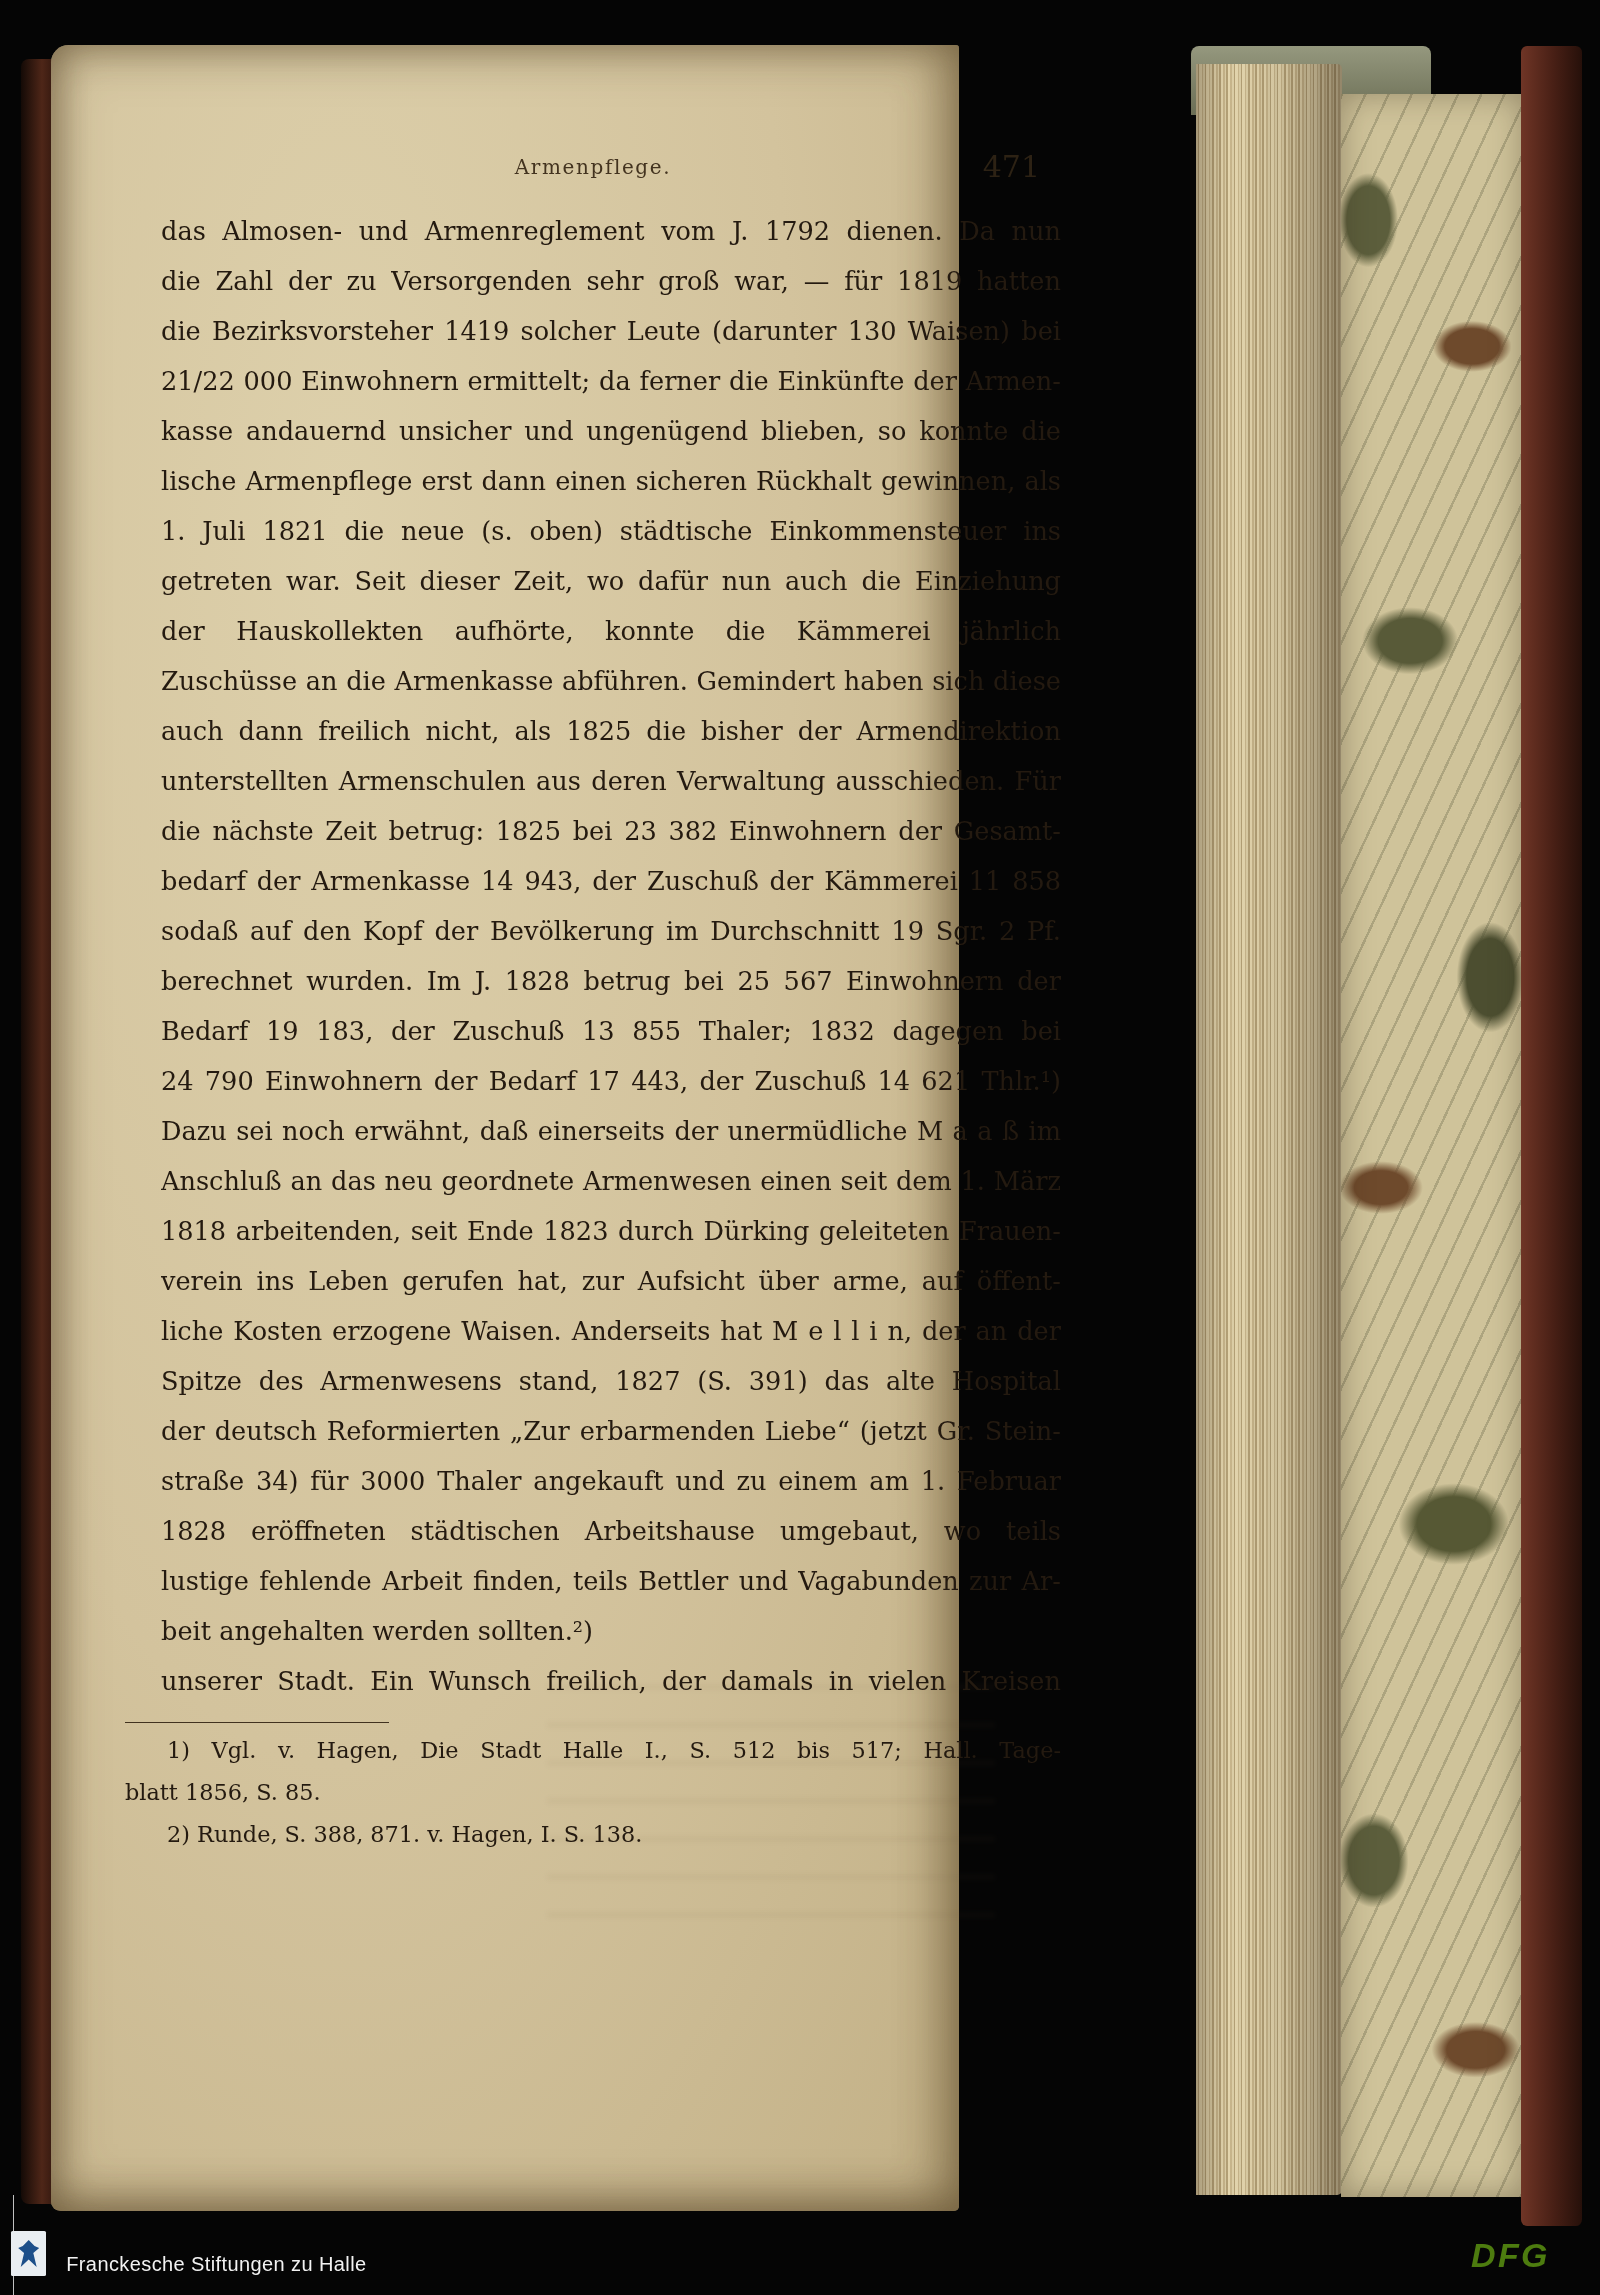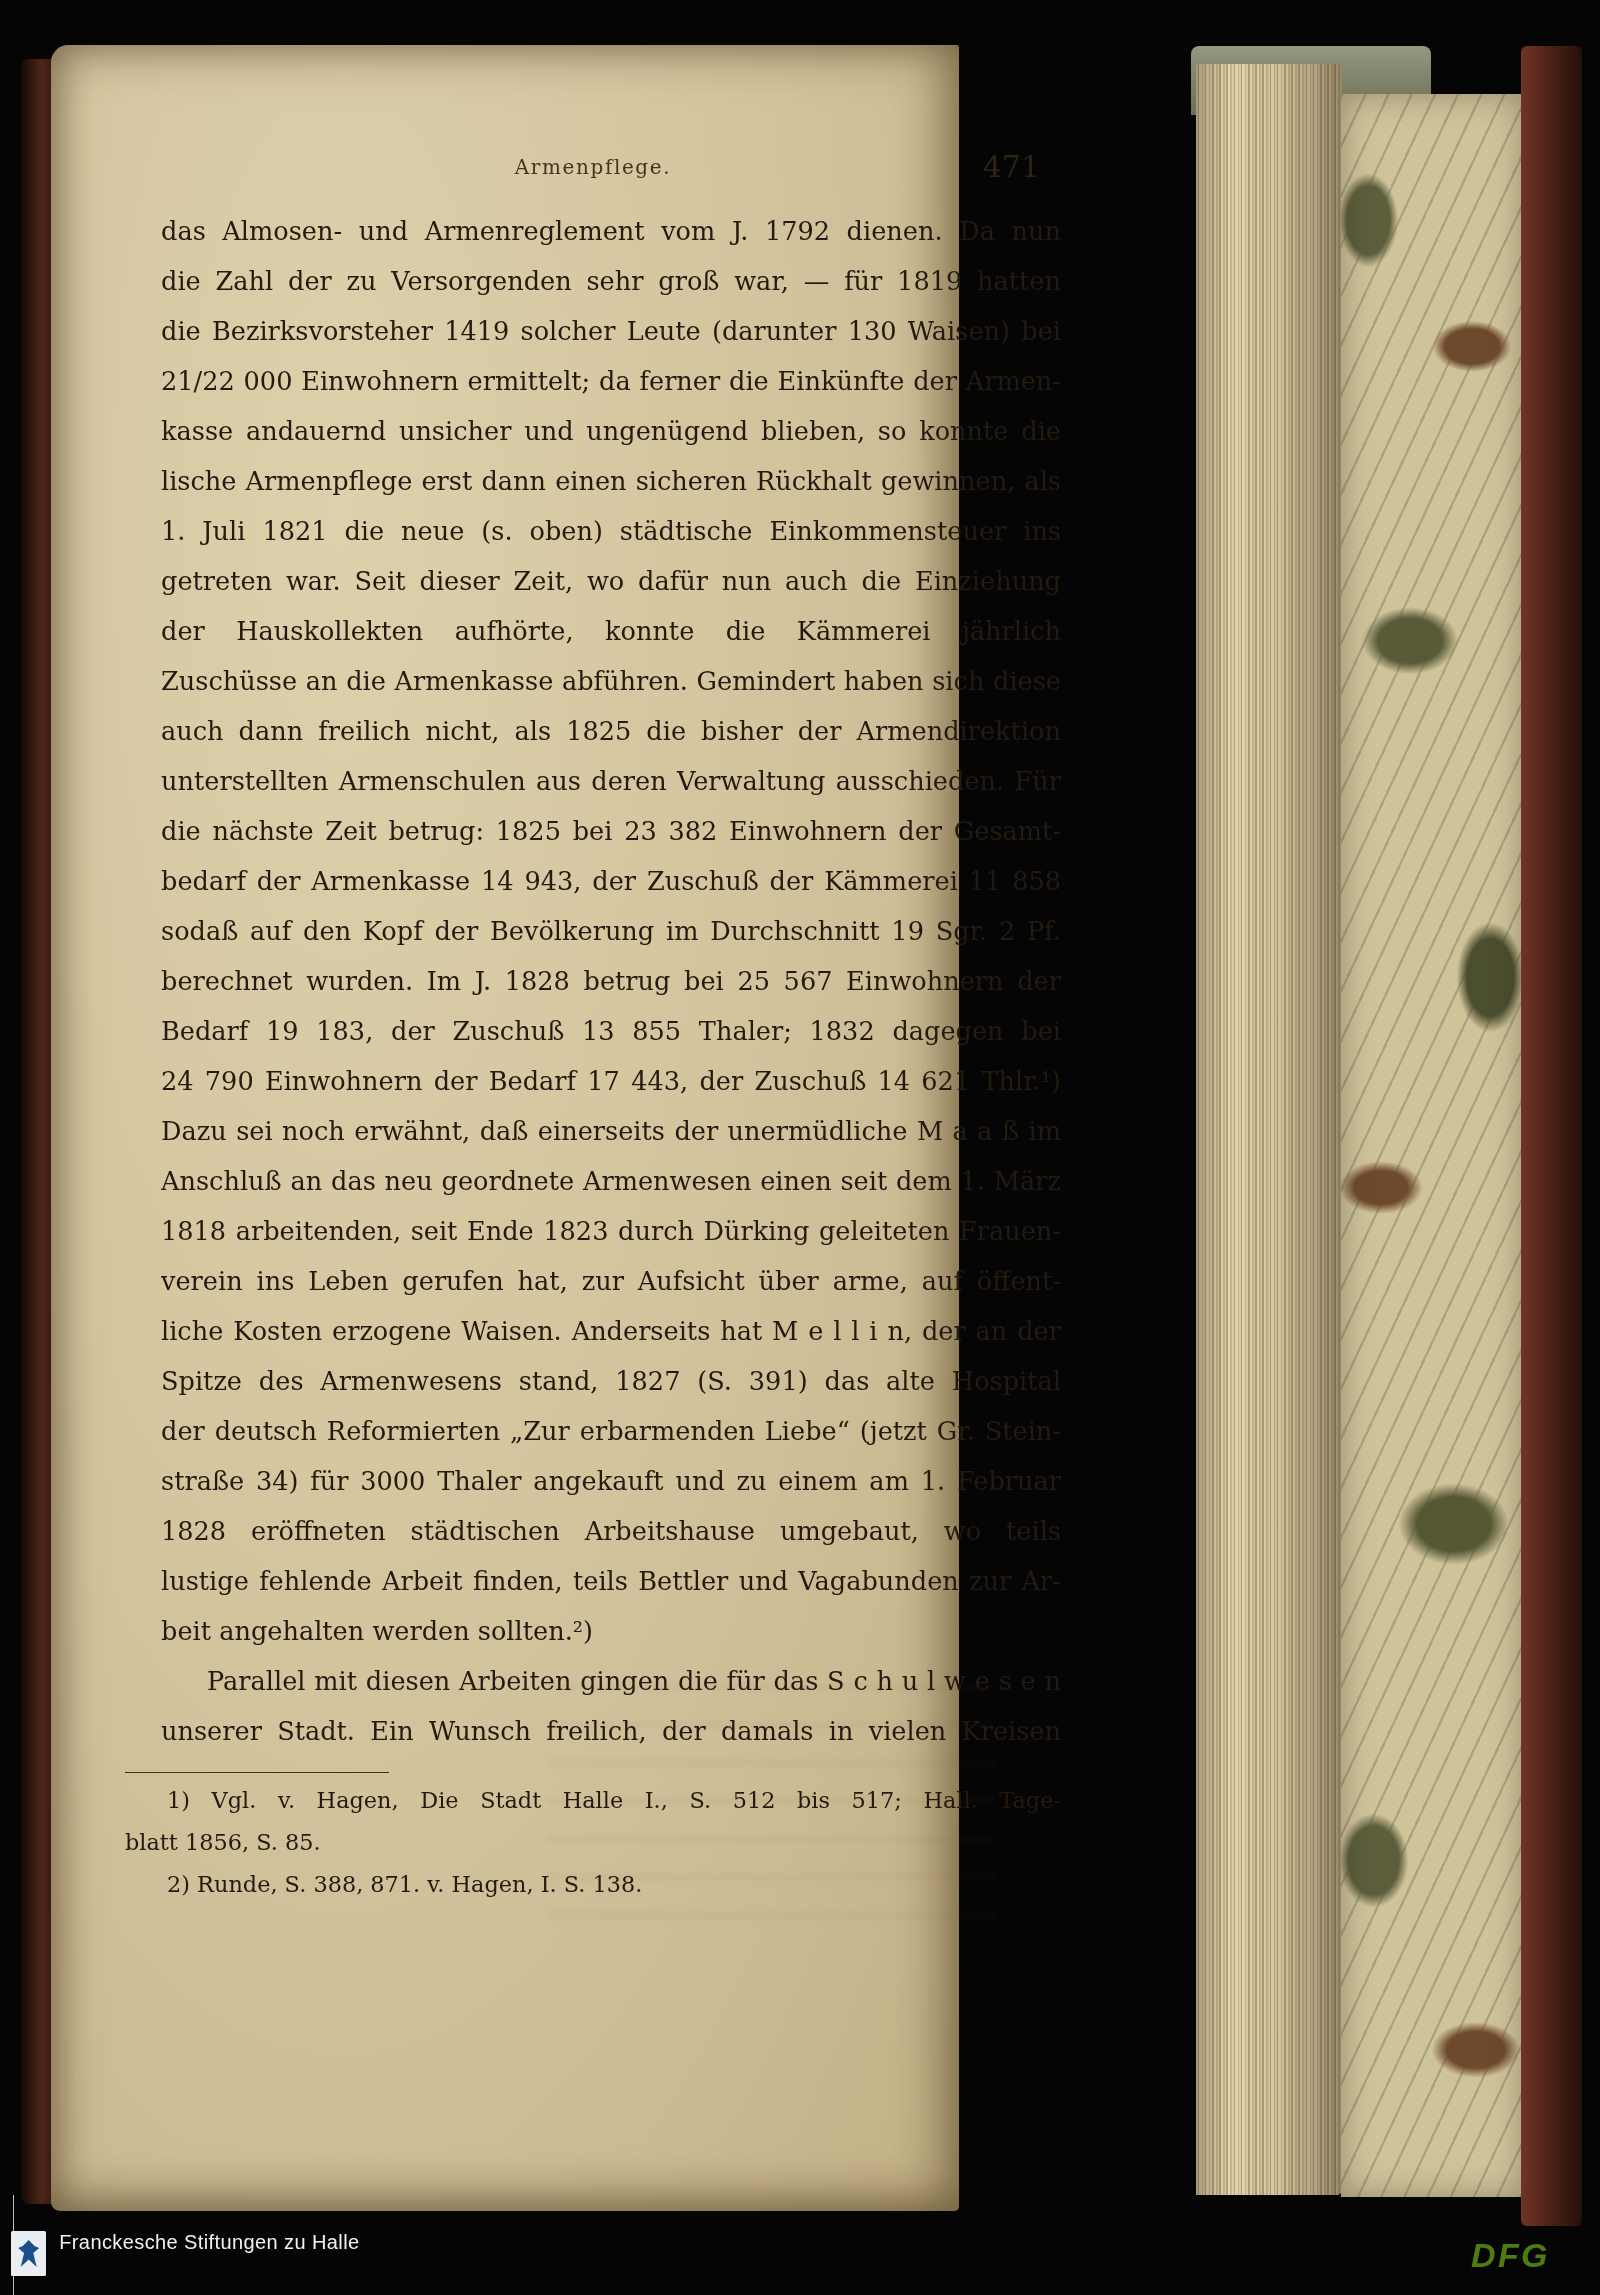--- a/index.html
+++ b/index.html
@@ -87,21 +87,21 @@
   .bleedthrough{
     position:absolute;left:496px;top:1609px;width:448px;height:264px;
     background:repeating-linear-gradient(0deg, rgba(110,90,60,.10) 0 6.4px, transparent 6.4px 38px);
     filter:blur(2.4px);opacity:.6;pointer-events:none;
   }
   
   .scan-edge-line{
     position:absolute;left:12.8px;top:2195px;width:1.6px;height:101px;background:rgba(255,255,255,.75);
   }
   .library-mark{
-    position:absolute;left:11.2px;top:2231px;display:flex;align-items:flex-start;gap:13px;
+    position:absolute;left:11.2px;top:2231px;display:flex;align-items:flex-end;gap:20px;
     font-family:"Liberation Sans", sans-serif;color:#f2f2f2;
   }
   .library-emblem{
     width:35px;height:45px;background:#e9eef2;border-radius:1.6px;
     display:flex;align-items:center;justify-content:center;
   }
   .library-emblem .eagle{
     width:21px;height:27px;background:#1c4f8a;
     clip-path:polygon(50% 0,78% 22%,100% 30%,72% 48%,88% 100%,50% 72%,12% 100%,28% 48%,0 30%,22% 22%);
   }
@@ -157,21 +157,20 @@
           <div class="bline just">Anschluß an das neu geordnete Armenwesen einen seit dem 1. März</div>
           <div class="bline just">1818 arbeitenden, seit Ende 1823 durch Dürking geleiteten Frauen-</div>
           <div class="bline just">verein ins Leben gerufen hat, zur Aufsicht über arme, auf öffent-</div>
           <div class="bline just">liche Kosten erzogene Waisen.  Anderseits hat M e l l i n, der an der</div>
           <div class="bline just">Spitze des Armenwesens stand, 1827 (S. 391) das alte Hospital</div>
           <div class="bline just">der deutsch Reformierten „Zur erbarmenden Liebe“ (jetzt Gr. Stein-</div>
           <div class="bline just">straße 34) für 3000 Thaler angekauft und zu einem am 1. Februar</div>
           <div class="bline just">1828 eröffneten städtischen Arbeitshause umgebaut, wo teils Arbeits-</div>
           <div class="bline just">lustige fehlende Arbeit finden, teils Bettler und Vagabunden zur Ar-</div>
           <div class="bline">beit angehalten werden sollten.²)</div>
-          <div class="bline just ind">Parallel mit diesen Arbeiten gingen die für das S c h u l w e s e n</div>
           <div class="bline just">unserer Stadt.  Ein Wunsch freilich, der damals in vielen Kreisen</div>
         </div>
 
       <hr class="footrule">
 
       <div class="footnotes">
           <div class="fline just ind">1) Vgl. v. Hagen, Die Stadt Halle I., S. 512 bis 517; Hall. Tage-</div>
           <div class="fline">blatt 1856, S. 85.</div>
           <div class="fline ind">2) Runde, S. 388, 871.  v. Hagen, I. S. 138.</div>
         </div>

